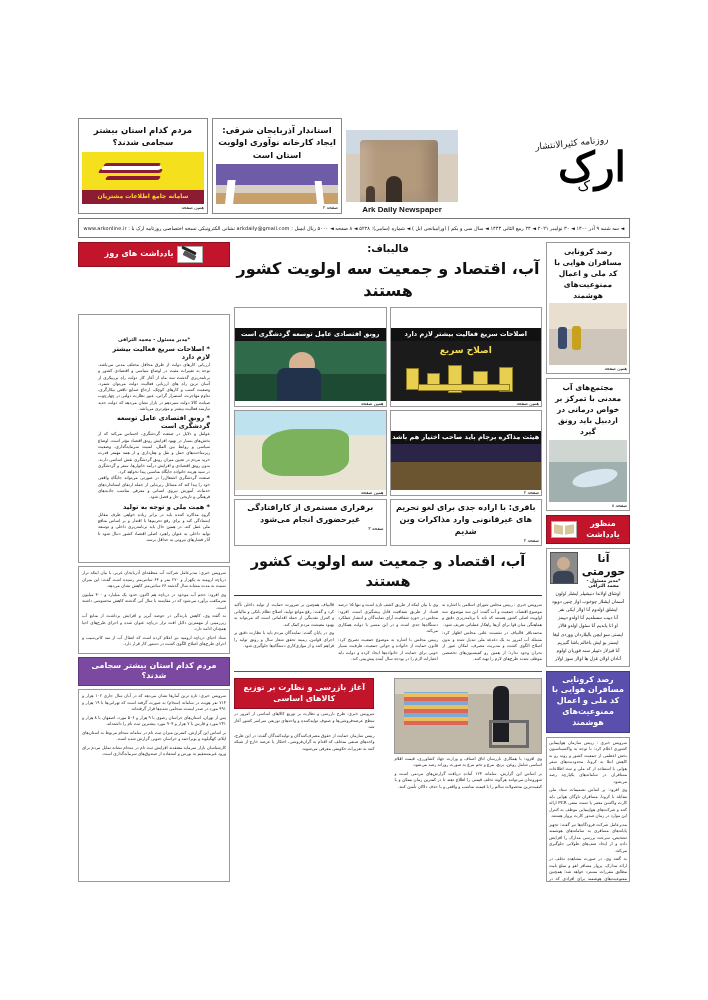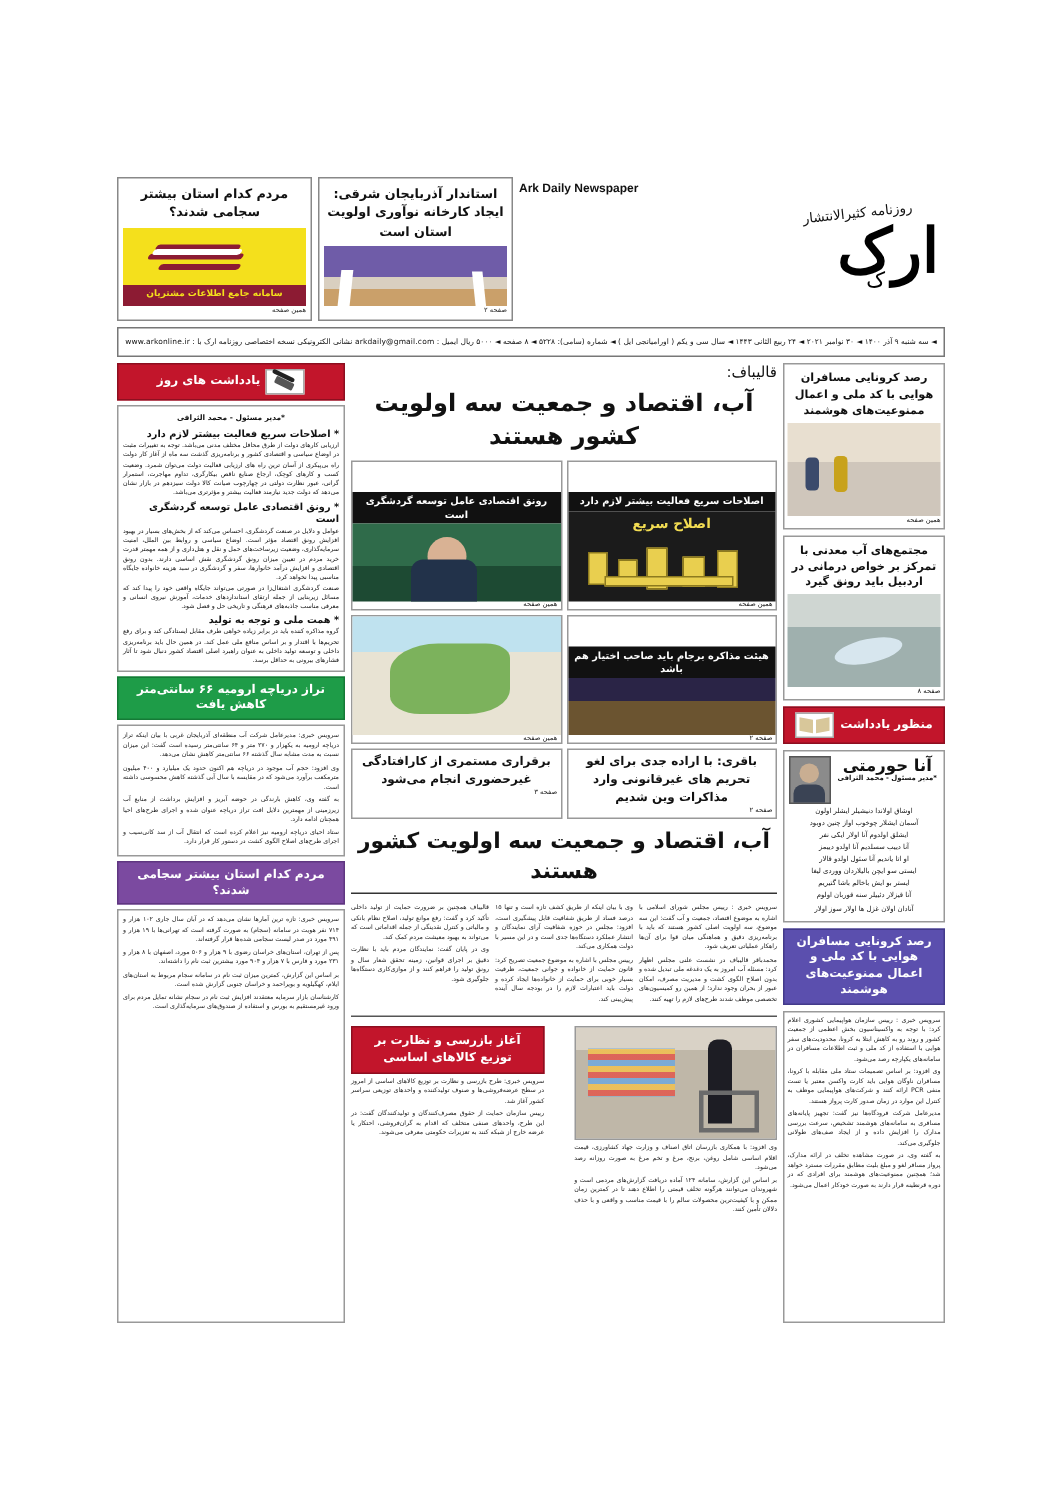--- a/index.html
+++ b/index.html
@@ -5,21 +5,21 @@
   html,body{margin:0;padding:0;background:#ffffff;}
   body{width:708px;height:1000px;overflow:hidden;font-family:"DejaVu Sans","Liberation Sans",sans-serif;color:#111;}
   .page{position:absolute;left:78px;top:118px;width:552px;height:762px;background:#fff;}
 
   
   .masthead{display:flex;flex-direction:row;align-items:stretch;height:96px;gap:4px;}
   .mh-logo{width:168px;display:flex;flex-direction:column;align-items:flex-start;justify-content:center;padding-right:4px;box-sizing:border-box;}
   .logo-script{font-family:"DejaVu Serif","Liberation Serif",serif;font-size:9px;color:#111;letter-spacing:.3px;transform:rotate(-6deg);margin-right:18px;margin-bottom:2px;}
   .logo-word{font-family:"DejaVu Serif","Liberation Serif",serif;font-size:41px;font-weight:700;line-height:.85;color:#000;letter-spacing:-2px;}
   .logo-dot{font-size:14px;margin-right:36px;margin-top:-6px;color:#000;}
-  .mh-photo{width:112px;display:flex;flex-direction:row;justify-content:flex-end;}
+  .mh-photo{width:112px;display:flex;flex-direction:column;justify-content:flex-end;}
   .mh-photo .img{height:72px;background:
       linear-gradient(#cfd9e4 0 34%,#d8cfc0 34% 100%);
       position:relative;overflow:hidden;}
   .tower{position:absolute;left:14px;bottom:0;width:78px;height:62px;background:#b49a7d;border-radius:4px 4px 0 0;
         box-shadow:inset -10px 0 14px rgba(0,0,0,.18),inset 10px 0 12px rgba(255,255,255,.18);}
   .tower:before{content:"";position:absolute;left:26px;bottom:0;width:16px;height:26px;background:#3a2f26;border-radius:8px 8px 0 0;}
   .tower:after{content:"";position:absolute;left:6px;bottom:0;width:9px;height:16px;background:#4a3d32;border-radius:5px 5px 0 0;}
   .mh-photo .cap{font-size:8px;font-weight:700;text-align:center;padding:3px 0 0;font-family:"Liberation Sans",sans-serif;direction:ltr;}
   .mh-box{flex:1;border:1px solid #888;padding:3px;box-sizing:border-box;display:flex;flex-direction:column;}
   .mh-box .ttl{font-size:8.5px;font-weight:700;line-height:1.45;text-align:center;padding:2px 1px 3px;}
@@ -33,21 +33,21 @@
   .pic-logo .band span{display:block;color:#f4e01c;font-size:6px;font-weight:700;text-align:center;line-height:1.9;}
   .sw{position:absolute;height:4px;background:#8c1b33;border-radius:2px;transform:skewX(-28deg);}
   .sw2{background:#fff;}
 
   
   .datebar{border:1px solid #777;margin-top:4px;height:18px;display:flex;align-items:center;justify-content:center;}
   .datebar span{font-size:5px;letter-spacing:.1px;white-space:nowrap;color:#111;}
 
   
   .grid{display:flex;margin-top:4px;gap:4px;height:640px;}
-  .col-left{width:108px;display:flex;flex-direction:column;gap:4px;}
+  .col-left{width:84px;display:flex;flex-direction:column;gap:4px;}
   .col-mid{flex:1;display:flex;flex-direction:column;gap:3px;}
   .col-right{width:152px;display:flex;flex-direction:column;gap:3px;}
 
   
   .hdbox{border:1px solid #999;padding:2px;box-sizing:border-box;}
   .hdbox .ttl{font-size:7.5px;font-weight:700;line-height:1.45;text-align:center;padding:2px 1px;}
   .hdbox .ph{height:62px;position:relative;overflow:hidden;}
   .hdbox .pgref{font-size:4.5px;padding-top:1px;}
   .ph-street{background:linear-gradient(180deg,#e8dfd0 0 42%,#cfc6bb 42% 100%);}
   .ph-street:before{content:"";position:absolute;left:12%;top:38%;width:9px;height:22px;background:#3b4a6b;border-radius:3px;}
@@ -64,21 +64,21 @@
   .bar.blue{background:#5b4fae;border:1px solid #433a8a;}
   .bar-ic{width:24px;height:15px;background:#fff;border:1px solid #aaa;flex:none;position:relative;}
   .ic-quill:after{content:"";position:absolute;left:3px;top:2px;width:16px;height:3px;background:#222;transform:rotate(26deg);border-radius:2px;}
   .ic-quill:before{content:"";position:absolute;left:5px;top:6px;width:13px;height:5px;background:#555;transform:rotate(26deg);border-radius:1px;}
   .ic-book:after{content:"";position:absolute;left:2px;top:3px;width:9px;height:9px;background:#d8c79a;transform:skewY(10deg);}
   .ic-book:before{content:"";position:absolute;right:2px;top:3px;width:9px;height:9px;background:#d8c79a;transform:skewY(-10deg);}
 
   .cbox{border:1px solid #999;}
 
   
-  .kicker{font-size:10px;font-weight:400;text-align:right;padding-top:1px;}
+  .kicker{font-size:10px;font-weight:700;text-align:center;padding-top:1px;}
   .bighead{font-size:16px;font-weight:700;text-align:center;line-height:1.35;padding:1px 0 3px;}
   .bighead2{font-size:14.5px;font-weight:700;text-align:center;line-height:1.35;border-bottom:1px solid #333;padding:3px 0 4px;margin-bottom:3px;}
 
   
   .pstrip{display:flex;gap:3px;height:100px;}
   .pcell{flex:1;display:flex;flex-direction:column;border:1px solid #999;}
   .pcell .cap{background:#111;color:#fff;font-size:6.5px;font-weight:700;text-align:center;padding:2px 1px;line-height:1.3;margin-top:20px;}
   .pcell .im{flex:1;position:relative;overflow:hidden;}
   .pcell .pgref{font-size:4.5px;padding:0 2px;}
   .im-info{background:#1b1b1b;}
@@ -308,34 +308,31 @@
       </div>
     </div>
 
     <div class="col-right">
 
       <div class="bar red">
         <div class="bar-ic ic-quill"></div>
         <span>یادداشت های روز</span>
       </div>
 
-      <div class="cbox" style="padding:3px;">
+      <div class="cbox" style="padding:19px;margin-top:44px;">
         <div class="note-meta">*مدیر مسئول - محمد الثرافی</div>
         <div class="note-h">* اصلاحات سریع فعالیت بیشتر لازم دارد</div>
         <div class="note-t">ارزیابی کارهای دولت از طرق محافل مختلف مدنی می‌باشد. توجه به تغییرات مثبت در اوضاع سیاسی و اقتصادی کشور و برنامه‌ریزی گذشت سه ماه از آغاز کار دولت راه بی‌پیکری از آسان ترین راه های ارزیابی فعالیت دولت می‌توان شمرد. وضعیت کسب و کارهای کوچک، ارجاع صنایع ناقص بیکارگری، تداوم مهاجرت، استمرار گرانی، عبور نظارت دولتی در چهارچوب صیانت کالا دولت سیزدهم در بازار نشان می‌دهد که دولت جدید نیازمند فعالیت بیشتر و مؤثرتری می‌باشد.</div>
         <div class="note-h">* رونق اقتصادی عامل توسعه گردشگری است</div>
         <div class="note-t">عوامل و دلایل در صنعت گردشگری، احساس می‌کند که از بخش‌های بسیار در بهبود افزایش رونق اقتصاد مؤثر است. اوضاع سیاسی و روابط بین الملل، امنیت سرمایه‌گذاری، وضعیت زیرساخت‌های حمل و نقل و هتل‌داری و از همه مهمتر قدرت خرید مردم در تعیین میزان رونق گردشگری نقش اساسی دارند. بدون رونق اقتصادی و افزایش درآمد خانوارها، سفر و گردشگری در سبد هزینه خانواده جایگاه مناسبی پیدا نخواهد کرد.</div>
         <div class="note-t">صنعت گردشگری اشتغال‌زا در صورتی می‌تواند جایگاه واقعی خود را پیدا کند که مسائل زیربنایی از جمله ارتقای استانداردهای خدمات، آموزش نیروی انسانی و معرفی مناسب جاذبه‌های فرهنگی و تاریخی حل و فصل شود.</div>
         <div class="note-h">* همت ملی و توجه به تولید</div>
         <div class="note-t">گروه مذاکره کننده باید در برابر زیاده خواهی طرف مقابل ایستادگی کند و برای رفع تحریم‌ها با اقتدار و بر اساس منافع ملی عمل کند. در همین حال باید برنامه‌ریزی داخلی و توسعه تولید داخلی به عنوان راهبرد اصلی اقتصاد کشور دنبال شود تا آثار فشارهای بیرونی به حداقل برسد.</div>
       </div>
 
-      <div class="bar green">
-        <span>تراز دریاچه ارومیه ۶۶ سانتی‌متر کاهش یافت</span>
-      </div>
 
       <div class="txt" style="border:1px solid #999;padding:3px;">
         <p>سرویس خبری: مدیرعامل شرکت آب منطقه‌ای آذربایجان غربی با بیان اینکه تراز دریاچه ارومیه به یکهزار و ۲۷۰ متر و ۶۴ سانتی‌متر رسیده است گفت: این میزان نسبت به مدت مشابه سال گذشته ۶۶ سانتی‌متر کاهش نشان می‌دهد.</p>
         <p>وی افزود: حجم آب موجود در دریاچه هم اکنون حدود یک میلیارد و ۴۰۰ میلیون مترمکعب برآورد می‌شود که در مقایسه با سال آبی گذشته کاهش محسوسی داشته است.</p>
         <p>به گفته وی، کاهش بارندگی در حوضه آبریز و افزایش برداشت از منابع آب زیرزمینی از مهمترین دلایل افت تراز دریاچه عنوان شده و اجرای طرح‌های احیا همچنان ادامه دارد.</p>
         <p>ستاد احیای دریاچه ارومیه نیز اعلام کرده است که انتقال آب از سد کانی‌سیب و اجرای طرح‌های اصلاح الگوی کشت در دستور کار قرار دارد.</p>
       </div>
 
       <div class="bar purple">
         <span>مردم کدام استان بیشتر سجامی شدند؟</span>

